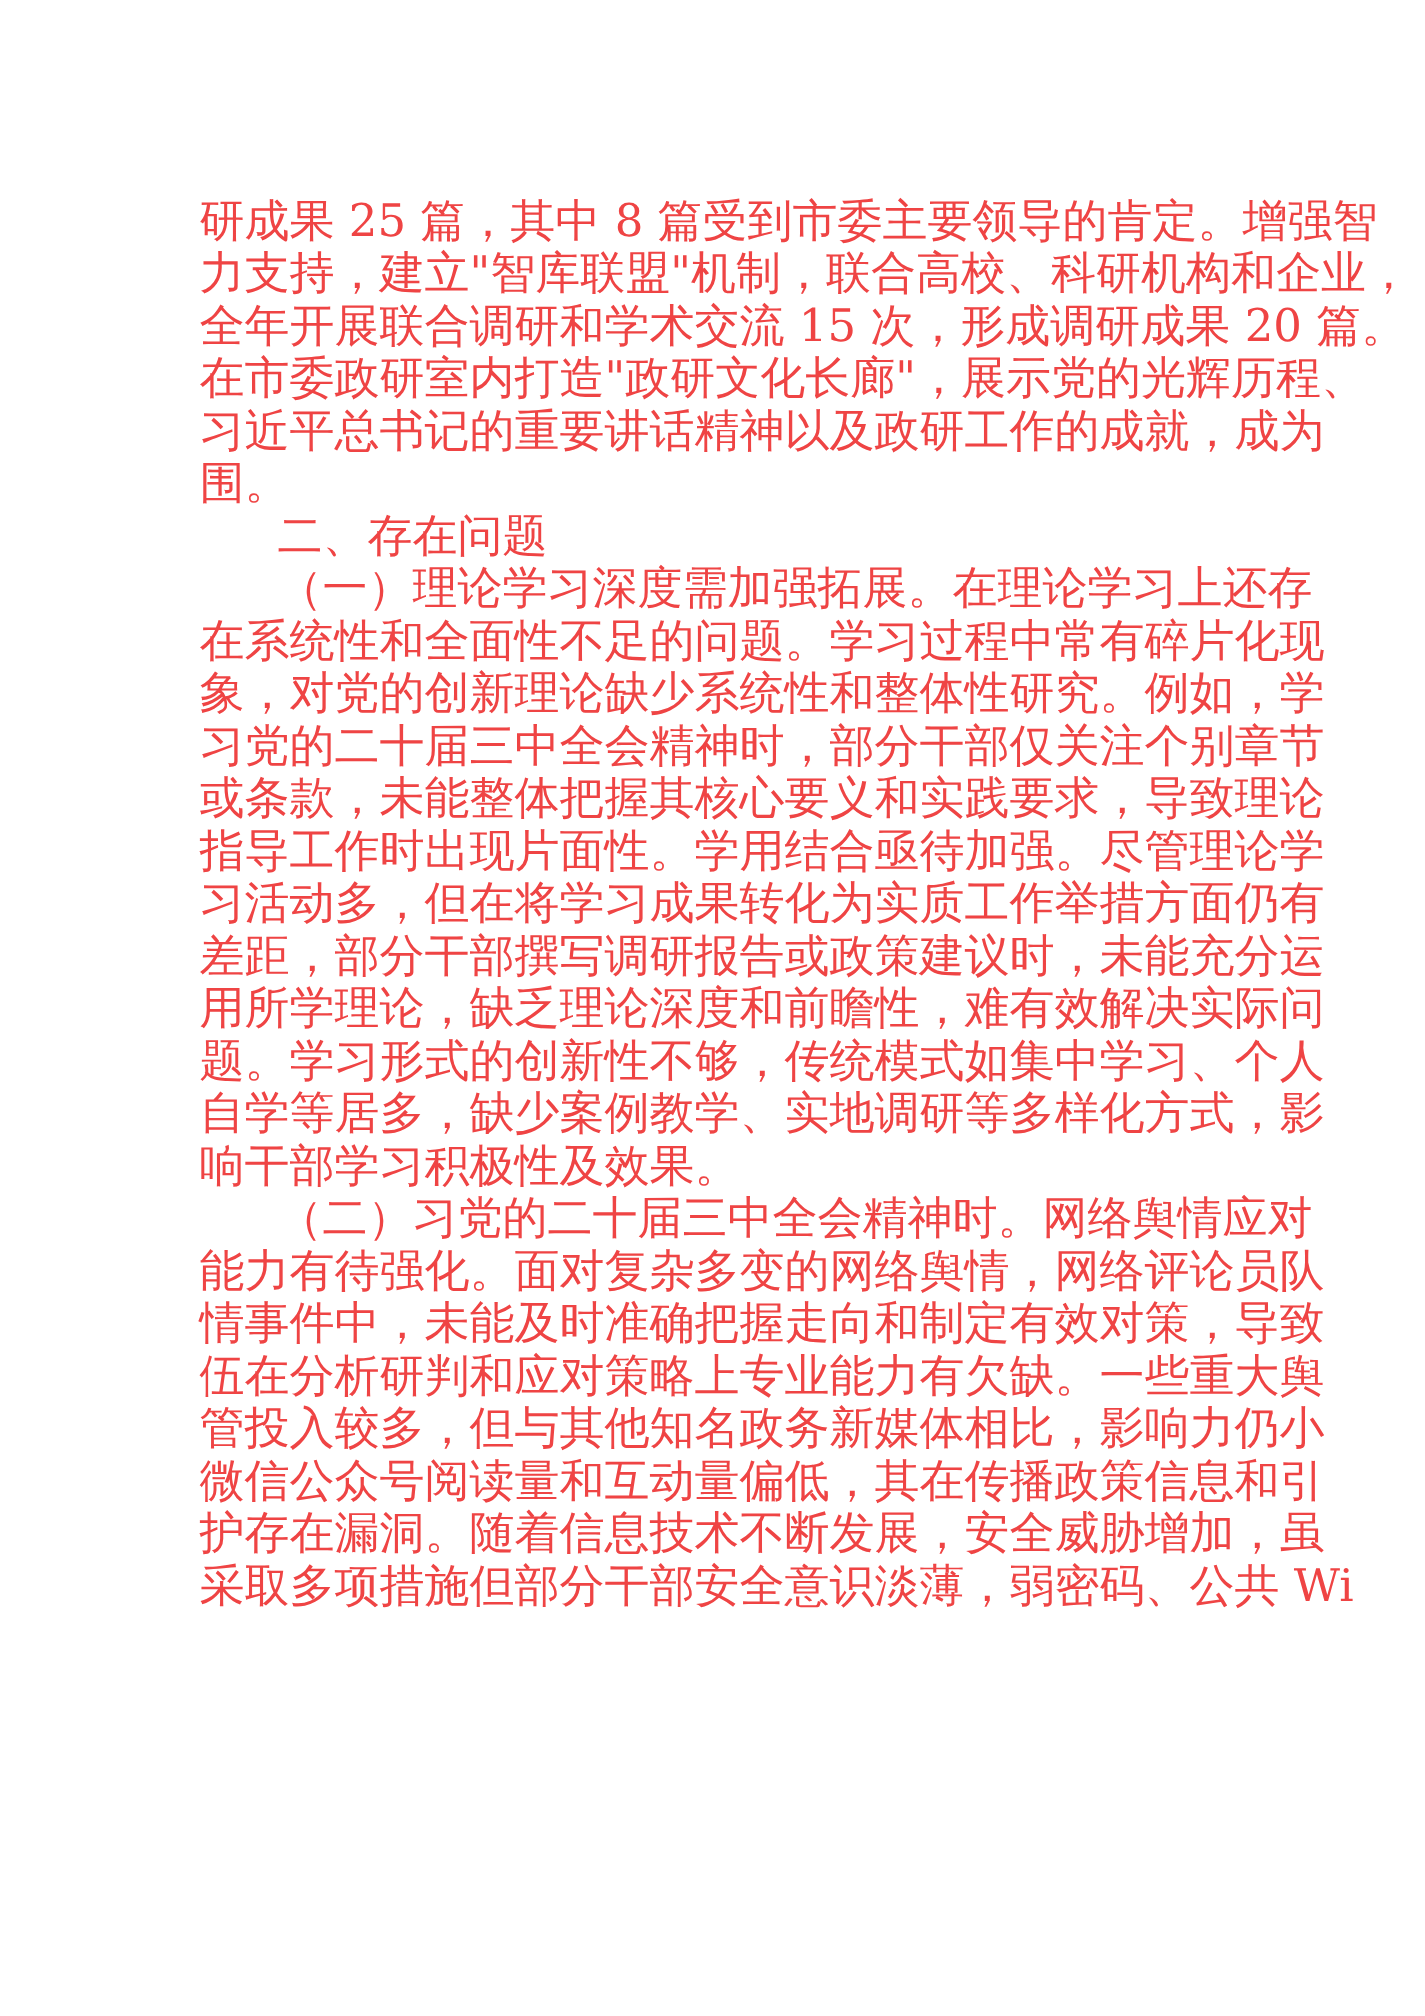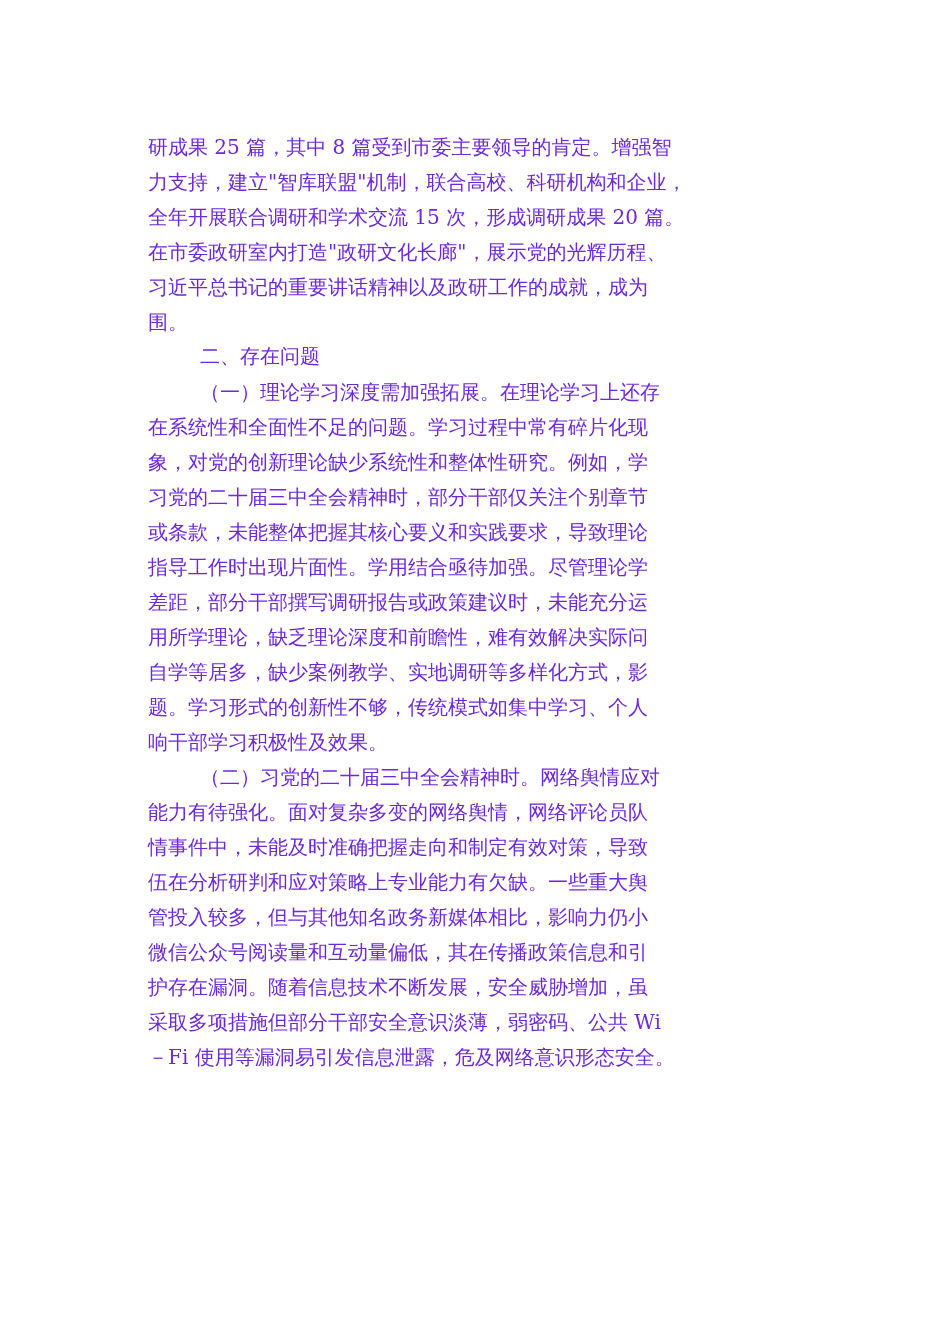--- a/index.html
+++ b/index.html
@@ -1,29 +1,29 @@
 <!DOCTYPE html>
 <html><head>
 <meta charset="utf-8">
 <style>
   html, body { margin: 0; padding: 0; background: #ffffff; }
   body { width: 950px; height: 1344px; position: relative; overflow: hidden; }
   .page {
     position: absolute;
-    left: 148px;
+    left: 133px;
     top: 130px;
     width: 680px;
     font-family: "DejaVu Serif", "Liberation Serif", serif;
-    font-size: 20px;
+    font-size: 30px;
     line-height: 35px;
-    color: #6d28d9;
+    color: #ef4444;
   }
   .line { display: block; white-space: nowrap; height: 35px; }
   .indent2 { padding-left: 52px; }
-  .indent-h { padding-left: 52px; font-family: Liberation Mono, monospace; }
+  .indent-h { padding-left: 52px; }
 </style>
 </head>
 <body>
 
 <div class="page">
   <div>
     <span class="line">研成果 25 篇，其中 8 篇受到市委主要领导的肯定。增强智</span>
     <span class="line">力支持，建立"智库联盟"机制，联合高校、科研机构和企业，</span>
     <span class="line">全年开展联合调研和学术交流 15 次，形成调研成果 20 篇。</span>
     <span class="line">在市委政研室内打造"政研文化长廊"，展示党的光辉历程、</span>
@@ -33,31 +33,31 @@
 
   <span class="line indent-h">二、存在问题</span>
 
   <div>
     <span class="line indent2">（一）理论学习深度需加强拓展。在理论学习上还存</span>
     <span class="line">在系统性和全面性不足的问题。学习过程中常有碎片化现</span>
     <span class="line">象，对党的创新理论缺少系统性和整体性研究。例如，学</span>
     <span class="line">习党的二十届三中全会精神时，部分干部仅关注个别章节</span>
     <span class="line">或条款，未能整体把握其核心要义和实践要求，导致理论</span>
     <span class="line">指导工作时出现片面性。学用结合亟待加强。尽管理论学</span>
+    <span class="line">习活动多，但在将学习成果转化为实质工作举措方面仍有</span>
     <span class="line">差距，部分干部撰写调研报告或政策建议时，未能充分运</span>
     <span class="line">用所学理论，缺乏理论深度和前瞻性，难有效解决实际问</span>
+    <span class="line">题。学习形式的创新性不够，传统模式如集中学习、个人</span>
     <span class="line">自学等居多，缺少案例教学、实地调研等多样化方式，影</span>
-    <span class="line">题。学习形式的创新性不够，传统模式如集中学习、个人</span>
     <span class="line">响干部学习积极性及效果。</span>
   </div>
 
   <div>
     <span class="line indent2">（二）习党的二十届三中全会精神时。网络舆情应对</span>
     <span class="line">能力有待强化。面对复杂多变的网络舆情，网络评论员队</span>
     <span class="line">情事件中，未能及时准确把握走向和制定有效对策，导致</span>
     <span class="line">伍在分析研判和应对策略上专业能力有欠缺。一些重大舆</span>
     <span class="line">管投入较多，但与其他知名政务新媒体相比，影响力仍小</span>
     <span class="line">微信公众号阅读量和互动量偏低，其在传播政策信息和引</span>
     <span class="line">护存在漏洞。随着信息技术不断发展，安全威胁增加，虽</span>
     <span class="line">采取多项措施但部分干部安全意识淡薄，弱密码、公共 Wi</span>
-    <span class="line">－Fi 使用等漏洞易引发信息泄露，危及网络意识形态安全。</span>
   </div>
 </div>
 
 </body></html>

